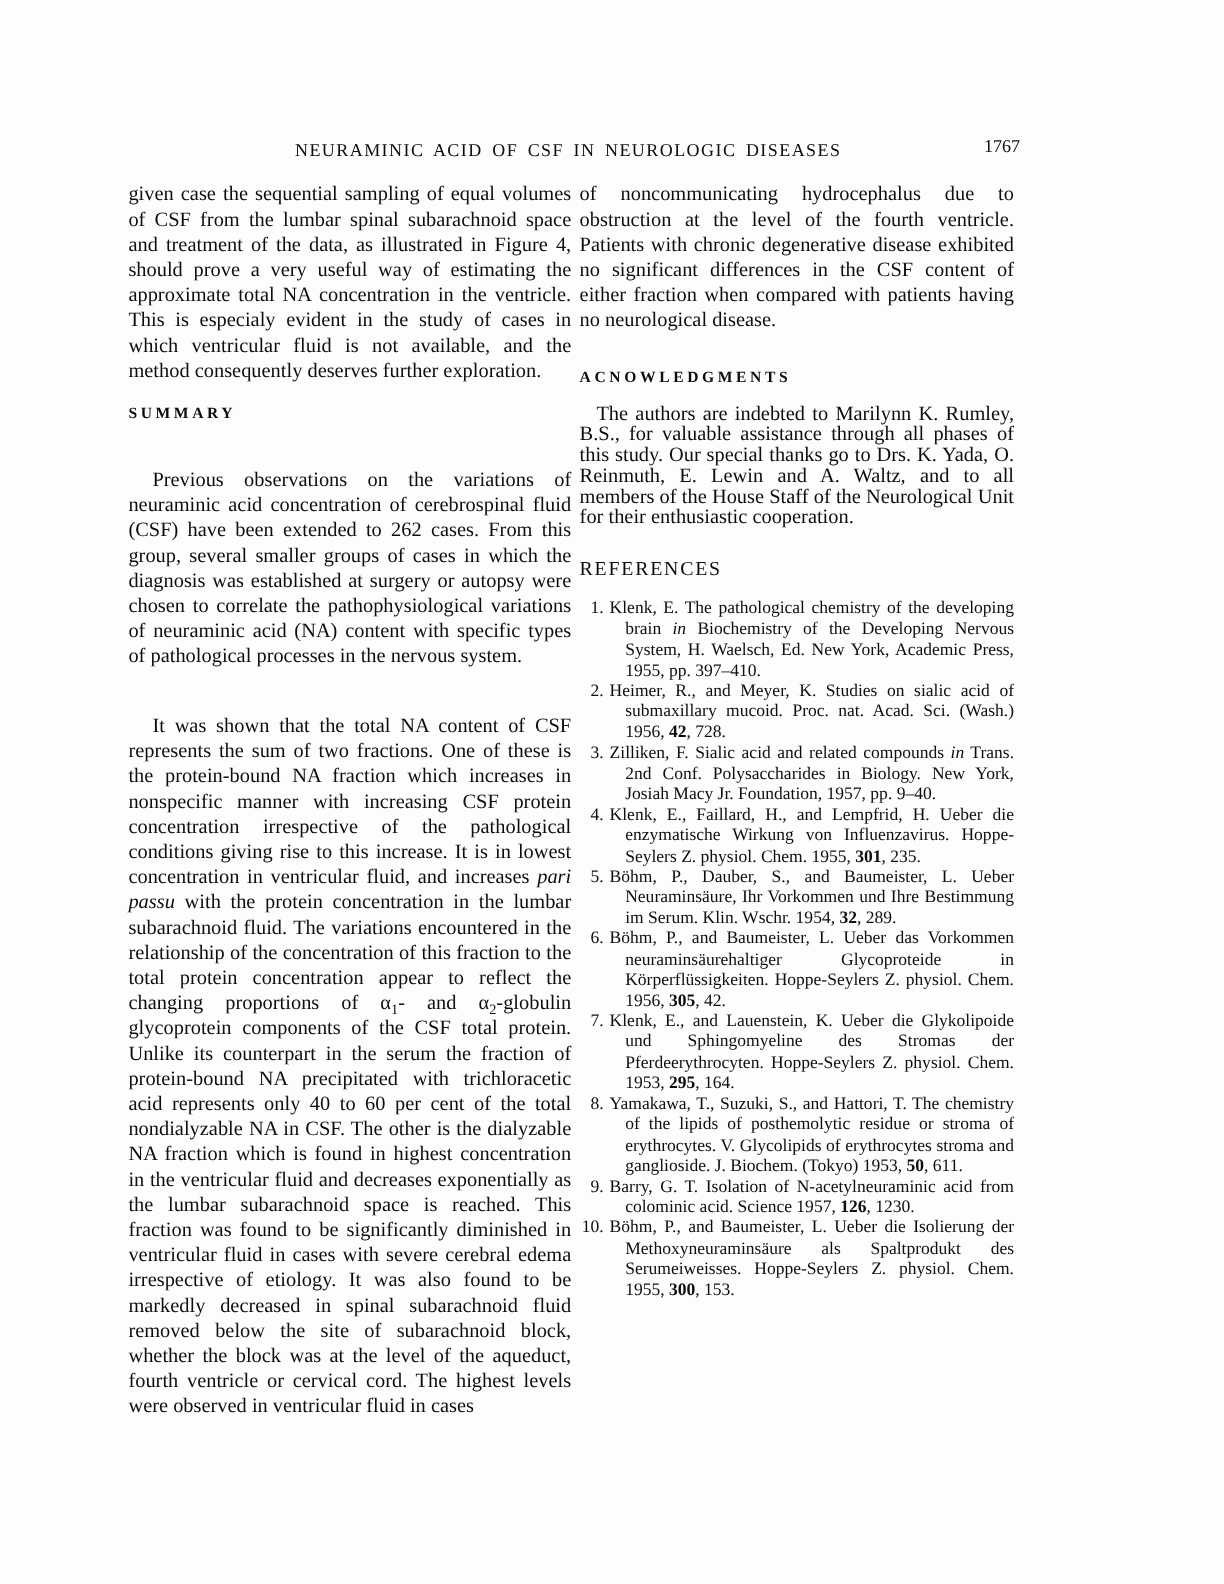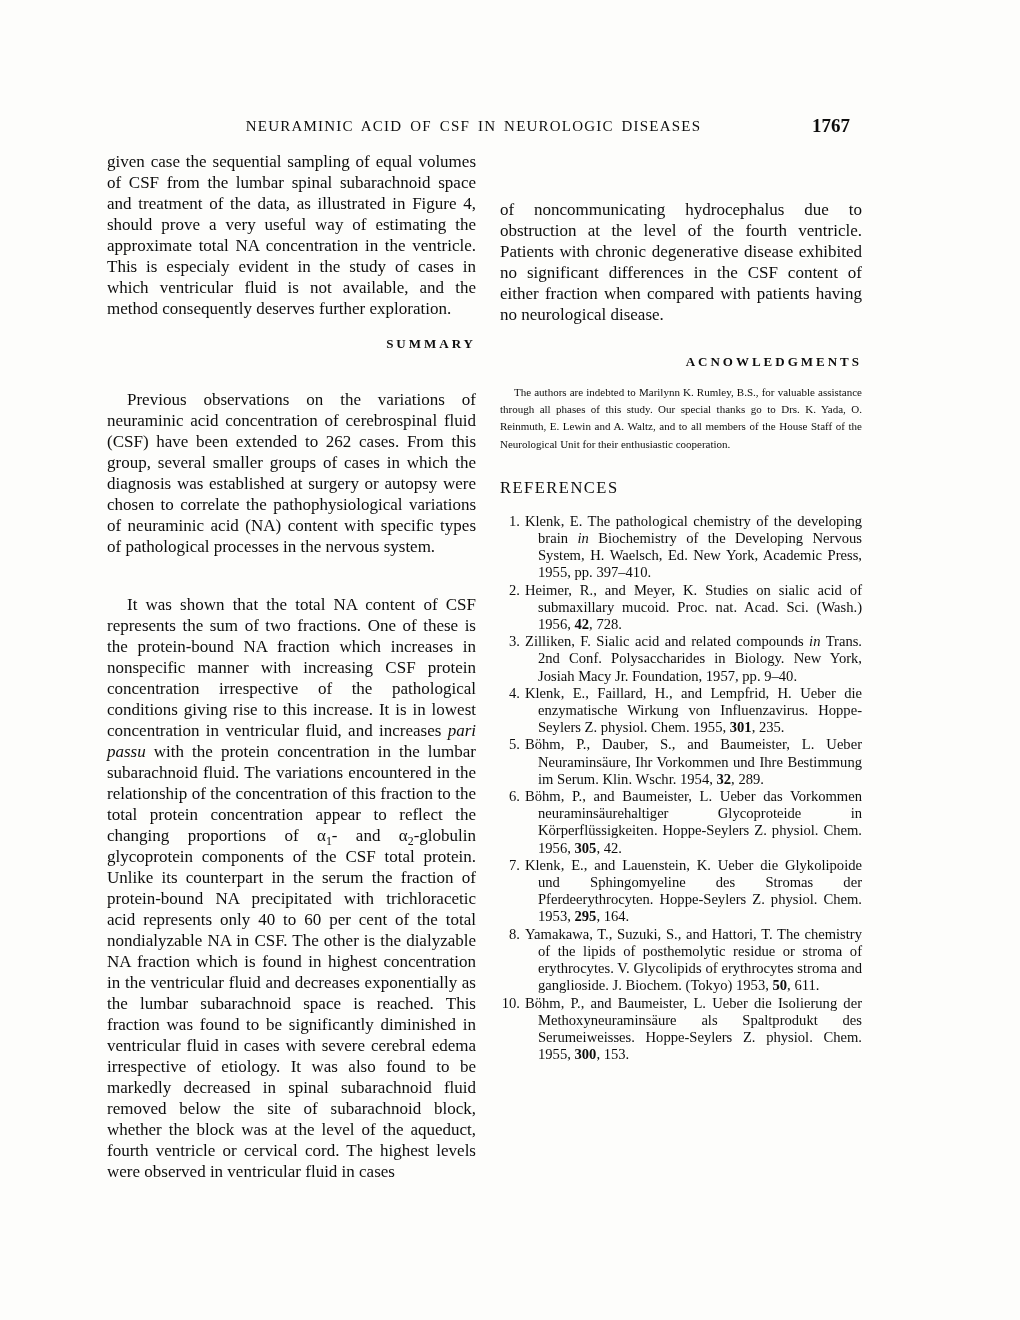--- a/index.html
+++ b/index.html
@@ -20,58 +20,57 @@
     text-align: center;
     font-size: 15px;
     letter-spacing: 1.2px;
     word-spacing: 3px;
     white-space: nowrap;
   }
   .page-number {
     position: absolute;
     top: 115px; left: 97px; width: 753px;
     text-align: right;
-    font-size: 19px;
-    font-weight: bold;
+    font-size: 15px;
   }
   
   .col {
     position: absolute;
     top: 151px;
     text-align: justify;
   }
   .col-left  { left: 107px;  width: 369px; }
-  .col-right { left: 500px; width: 362px; margin-top: 48px; }
+  .col-right { left: 483px; width: 362px; }
   .body-p {
     margin: 0;
     font-size: 17px;
     line-height: 21px;
   }
   .indent { text-indent: 20px; margin-top: 37px; }
   
   .sc-heading {
     margin: 17px 0 11px 0;
-    text-align: right;
+    text-align: left;
     font-size: 13px;
     font-weight: bold;
     letter-spacing: 3px;
     text-indent: 0;
   }
   .ack-heading { margin: 29px 0 14px 0; }
   .ref-heading {
     margin: 25px 0 15px 0;
     font-size: 16.5px;
     font-weight: normal;
     letter-spacing: 1.5px;
     text-indent: 0;
   }
   
   .small-p {
     margin: 0;
-    font-size: 11px;
+    font-size: 17px;
     line-height: 17.2px;
   }
   .small-p.indent { text-indent: 14px; }
   .ref-list { margin: 0; padding: 0; }
   .ref {
     margin: 0;
     font-size: 14.6px;
     line-height: 17.2px;
     padding-left: 38px;
     text-indent: -38px;
@@ -129,18 +128,21 @@
       <p class="ref">
         <span class="ref-num">6.</span><span class="ref-text"><span>Böhm, P., and Baumeister, L.  Ueber das Vorkommen neuraminsäurehaltiger Glycoproteide in Körperflüssigkeiten.  Hoppe-Seylers Z. physiol. Chem. 1956, </span><b>305</b><span>, 42.</span></span>
       </p>
       <p class="ref">
         <span class="ref-num">7.</span><span class="ref-text"><span>Klenk, E., and Lauenstein, K.  Ueber die Glykolipoide und Sphingomyeline des Stromas der Pferdeerythrocyten.  Hoppe-Seylers Z. physiol. Chem. 1953, </span><b>295</b><span>, 164.</span></span>
       </p>
       <p class="ref">
         <span class="ref-num">8.</span><span class="ref-text"><span>Yamakawa, T., Suzuki, S., and Hattori, T.  The chemistry of the lipids of posthemolytic residue or stroma of erythrocytes.  V.  Glycolipids of erythrocytes stroma and ganglioside.  J. Biochem. (Tokyo) 1953, </span><b>50</b><span>, 611.</span></span>
       </p>
       <p class="ref">
+        <span class="ref-num">9.</span><span class="ref-text"><span>Barry, G. T.  Isolation of N-acetylneuraminic acid from colominic acid.  Science 1957, </span><b>126</b><span>, 1230.</span></span>
+      </p>
+      <p class="ref">
         <span class="ref-num">10.</span><span class="ref-text"><span>Böhm, P., and Baumeister, L.  Ueber die Isolierung der Methoxyneuraminsäure als Spaltprodukt des Serumeiweisses.  Hoppe-Seylers Z. physiol. Chem. 1955, </span><b>300</b><span>, 153.</span></span>
       </p>
     </div>
   </div>
 
 </div>
 
 </body></html>

